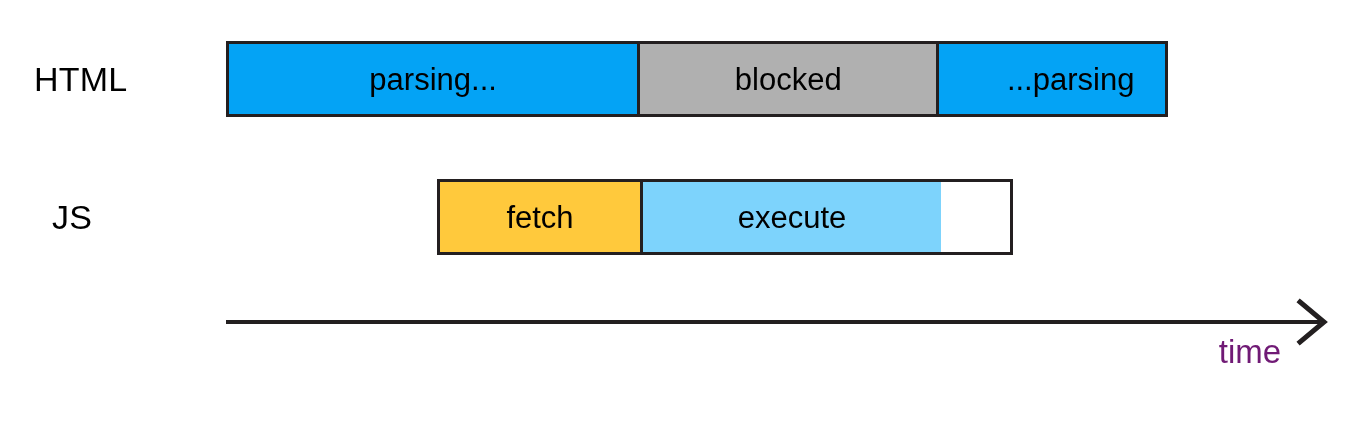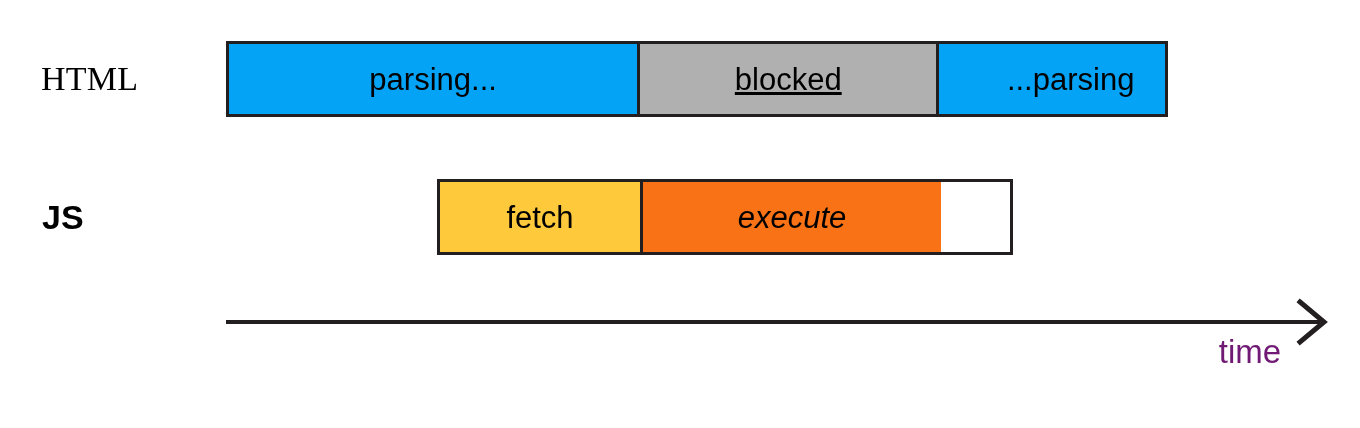--- a/index.html
+++ b/index.html
@@ -21,22 +21,22 @@
 
   
   .row-label {
     position: absolute;
     font-size: 34px;
     line-height: 1;
     color: #000000;
     letter-spacing: 0.2px;
     white-space: nowrap;
   }
-  #label-html { left: 41px; top: 62px; font-family: Liberation Serif, serif; }
-  #label-js   { left: 42px; top: 200px; font-weight: bold; }
+  #label-html { left: 34px; top: 62px; }
+  #label-js   { left: 52px; top: 200px; }
 
   
   .bar {
     position: absolute;
     display: flex;
     box-sizing: border-box;
     height: 76px;
     border: 3px solid #231f20;
   }
   #bar-html { left: 226px; top: 41px;  width: 942px; }
@@ -83,35 +83,35 @@
 <body>
 
 <div id="diagram">
 
   <div class="row-label" id="label-html">HTML</div>
 
   <div class="bar" id="bar-html">
     <div class="segment" style="width:411px;background:#04a3f5;">
       <span>parsing...</span>
     </div>
-    <div class="segment" style="width:301px;background:#b0b0b0;text-decoration:underline;">
+    <div class="segment" style="width:301px;background:#b0b0b0;">
       <span>blocked</span>
     </div>
     <div class="segment" style="width:230px;background:#04a3f5;padding-left:37px;">
       <span>...parsing</span>
     </div>
   </div>
 
   <div class="row-label" id="label-js">JS</div>
 
   <div class="bar" id="bar-js">
     <div class="segment" style="width:200px;background:#ffc93c;">
       <span>fetch</span>
     </div>
-    <div class="segment" style="width:301px;background:#f97316;font-style:italic;">
+    <div class="segment" style="width:301px;background:#7dd3fc;">
       <span>execute</span>
     </div>
   </div>
 
   <div id="axis">
     <svg width="1100" height="40" viewBox="0 0 1100 40" xmlns="http://www.w3.org/2000/svg">
       <line x1="0" y1="6" x2="1094" y2="6" stroke="#231f20" stroke-width="4"></line>
       <polyline points="1074,-14 1098,6 1074,26" fill="none" stroke="#231f20" stroke-width="5" stroke-linecap="square" stroke-linejoin="miter"></polyline>
     </svg>
   </div>

